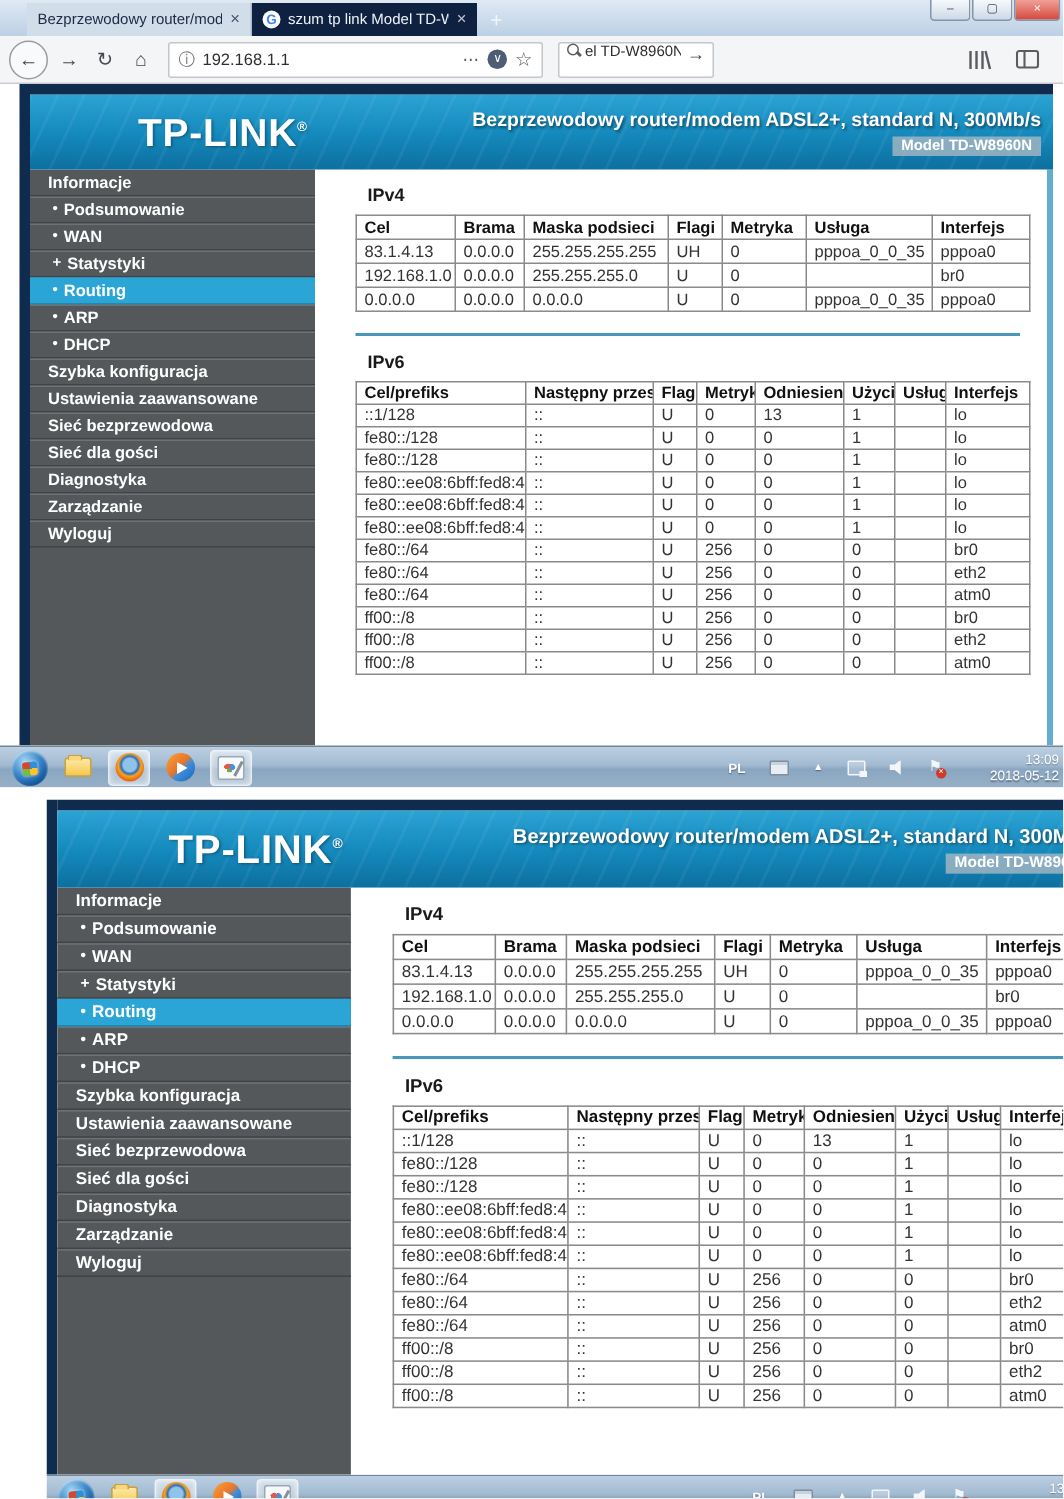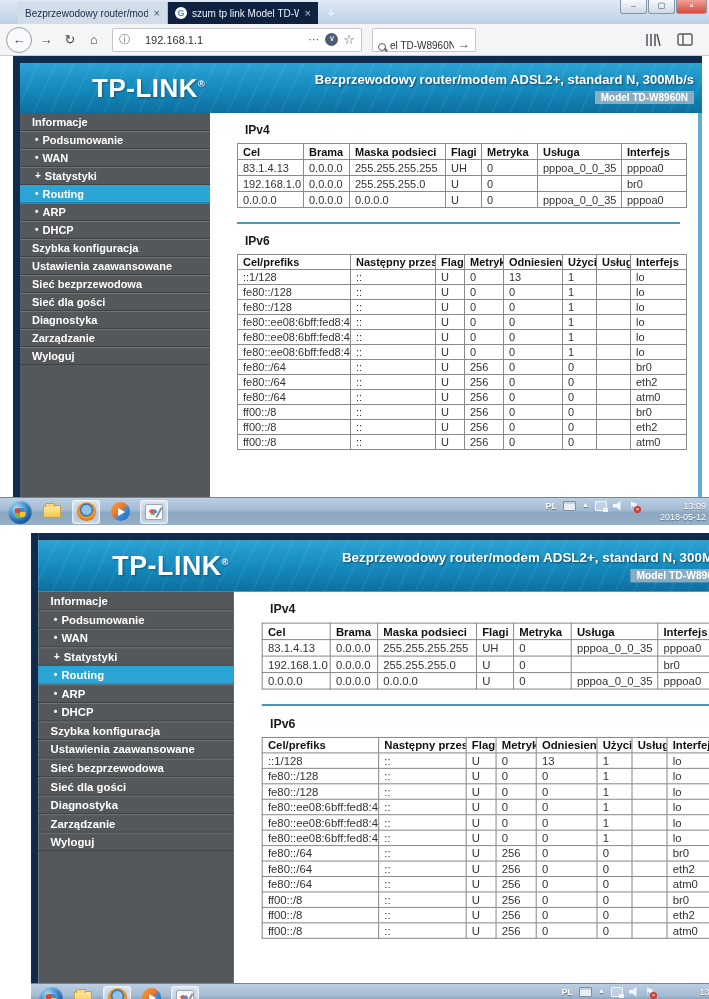--- a/index.html
+++ b/index.html
@@ -18,25 +18,25 @@
   .newtab { width:26px; text-align:center; line-height:22px; color:#f2f6fa; font-size:14px; }
   .winbtns { position:absolute; top:0; right:2px; display:flex; }
   .winbtn { width:27px; height:14px; font-size:8px; line-height:12px; text-align:center; color:#3b4a5c; background:linear-gradient(#f6f9fc,#cdd9e6); border:1px solid #8595a8; border-top:none; border-radius:0 0 3px 3px; margin-left:1px; }
   .winbtn.closew { background:linear-gradient(#f0a198,#d6493f); color:#fff; width:31px; }
 
   .navbar { height:32px; background:#f4f5f6; border-bottom:1px solid #c9ccd0; display:flex; align-items:center; padding:0 6px; gap:4px; }
   .nav-btn { width:20px; height:24px; text-align:center; line-height:24px; font-size:13px; color:#45474c; }
   .nav-btn.back { width:26px; height:26px; line-height:24px; border:1px solid #999da3; border-radius:50%; background:#f9fafb; }
   .urlbar { display:flex; align-items:center; height:24px; background:#fff; border:1px solid #c3c6cb; border-radius:2px; width:250px; padding:0 6px; gap:5px; font-size:11px; color:#2f2f33; margin-left:4px; }
   .info-icon { color:#6e7076; font-size:11px; }
-  .url-text { flex:1;margin-left:10px; }
+  .url-text { flex:1; }
   .dots-icon { color:#55575c; font-size:11px; letter-spacing:1px; }
   .pocket-icon { width:13px; height:13px; border-radius:50%; background:#4e5d73; color:#fff; font-size:8px; line-height:12px; text-align:center; }
   .star-icon { font-size:13px; color:#55575c; }
-  .searchbar { display:flex; align-items:flex-end; height:24px; background:#fff; border:1px solid #c3c6cb; border-radius:2px; width:104px; padding:0 5px; gap:4px; font-size:10px; color:#2f2f33; margin-left:6px; }
+  .searchbar { display:flex; align-items:flex-start; height:24px; background:#fff; border:1px solid #c3c6cb; border-radius:2px; width:104px; padding:0 5px; gap:4px; font-size:10px; color:#2f2f33; margin-left:6px; }
   .mag { width:8px; height:8px; border:1.5px solid #5a5c60; border-radius:50%; position:relative; flex:0 0 auto; }
   .mag::after { content:''; position:absolute; width:4px; height:1.5px; background:#5a5c60; transform:rotate(45deg); right:-3px; bottom:-1px; }
   .search-text { flex:1; overflow:hidden; white-space:nowrap; }
   .go-icon { font-size:12px; color:#3f4247; }
   .right-group { margin-left:auto; display:flex; gap:16px; margin-right:10px; align-items:center; }
 
   
   .viewport { height:441px; background:#fff; overflow:hidden; }
   .router-page { margin-left:13px; width:689px; border-left:7px solid #0f2b4e; background:#fff; }
   .page-header { height:57px; border-top:7px solid #0f2b4e; background:linear-gradient(180deg,#2ba3d3 0%,#1488bb 55%,#0d6f9f 100%); position:relative; overflow:hidden; }
@@ -75,21 +75,21 @@
   .task-icon { width:28px; height:24px; border-radius:3px; display:flex; align-items:center; justify-content:center; flex:0 0 auto; }
   .task-icon.boxed { background:rgba(255,255,255,.35); border:1px solid rgba(255,255,255,.65); box-shadow:inset 0 0 4px rgba(255,255,255,.7); }
   .folder-glyph { width:18px; height:13px; background:linear-gradient(#ffe9a8,#f5c64a); border:1px solid #c9a23d; border-radius:2px; position:relative; }
   .folder-glyph::before { content:''; position:absolute; top:-3px; left:1px; width:8px; height:3px; background:#f5d87e; border:1px solid #c9a23d; border-bottom:none; border-radius:2px 2px 0 0; }
   .ffx-glyph { width:19px; height:19px; border-radius:50%; background:radial-gradient(circle at 50% 42%, #8fc3ea 0 30%, #2f6fbe 40%, #f6a21d 52%, #e86613 72%, #c2440e 100%); }
   .wmp-glyph { width:19px; height:19px; border-radius:50%; background:linear-gradient(135deg,#f9a13a 0%,#e9762a 45%,#3b8ddb 60%,#1d63b2 100%); display:flex; align-items:center; justify-content:center; }
   .wmp-glyph i { display:block; width:0; height:0; border-left:7px solid #fff; border-top:4px solid transparent; border-bottom:4px solid transparent; margin-left:2px; }
   .paint-glyph { width:18px; height:16px; background:#f7f9fb; border:1px solid #9aa7b5; border-radius:2px; position:relative; }
   .paint-glyph::before { content:''; position:absolute; left:3px; top:4px; width:8px; height:6px; border-radius:50%; background:radial-gradient(circle at 30% 30%, #e25b4a 0 30%, transparent 31%), radial-gradient(circle at 75% 35%, #4a90d9 0 30%, transparent 31%), radial-gradient(circle at 50% 75%, #6fae4e 0 30%, transparent 31%); }
   .paint-glyph::after { content:''; position:absolute; right:2px; top:2px; width:2px; height:11px; background:#8a8f96; transform:rotate(28deg); }
-  .tray { margin-left:auto; display:flex; align-items:flex-start; gap:6px; padding-right:3px; color:#fff; font-size:9px; }
+  .tray { margin-left:auto; display:flex; align-items:center; gap:16px; padding-right:3px; color:#fff; font-size:9px; }
   .lang { font-weight:bold; text-shadow:0 1px 1px rgba(0,0,0,.4); }
   .kbd-icon { width:13px; height:10px; background:#e8edf3; border:1px solid #7f8ea0; border-radius:1px; box-shadow:inset 0 2px 0 #c6d2de; }
   .up-icon { font-size:7px; text-shadow:0 1px 1px rgba(0,0,0,.4); }
   .net-icon { width:12px; height:10px; border:1px solid #f2f6fa; background:rgba(255,255,255,.25); border-radius:1px; position:relative; }
   .net-icon::after { content:''; position:absolute; right:-2px; bottom:-2px; width:5px; height:4px; background:#f2f6fa; }
   .vol-icon { width:10px; height:10px; background:#f2f6fa; clip-path:polygon(0 32%, 35% 32%, 75% 0, 75% 100%, 35% 68%, 0 68%); }
   .flag-icon { position:relative; font-size:10px; color:#f2f6fa; line-height:10px; }
   .flag-icon::after { content:'\00d7'; position:absolute; right:-3px; bottom:-2px; width:7px; height:7px; background:#cf3a2d; border-radius:50%; color:#fff; font-size:6px; line-height:7px; text-align:center; }
   .clock { text-align:right; line-height:1.2; font-size:9px; color:#fff; text-shadow:0 1px 1px rgba(0,0,0,.35); margin-left:16px; white-space:nowrap; }
 

